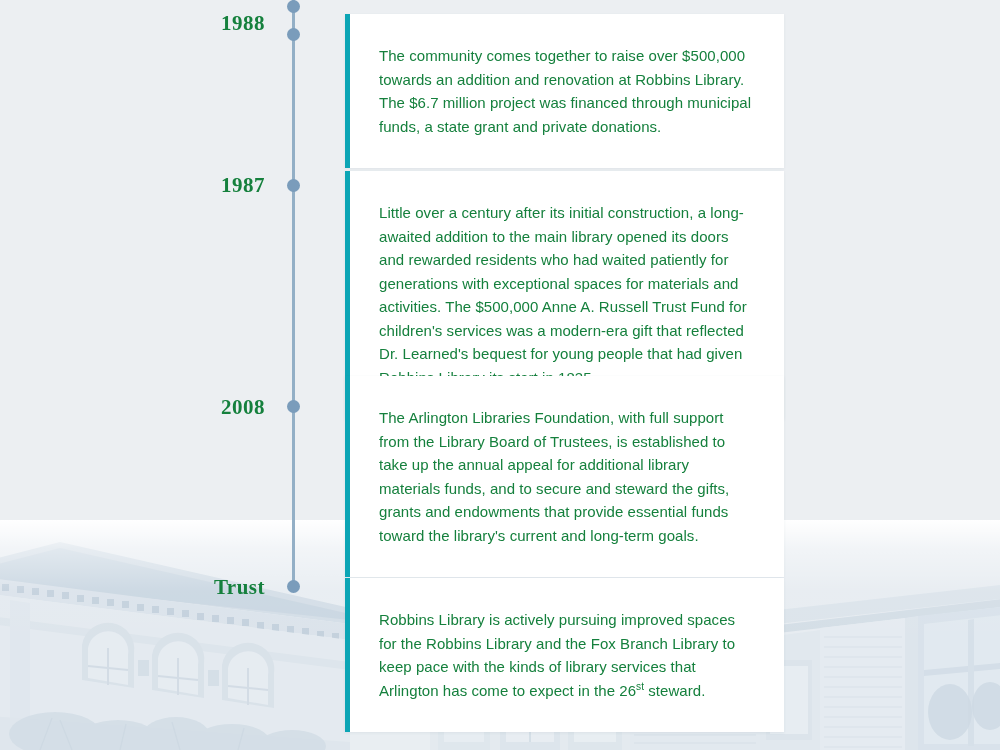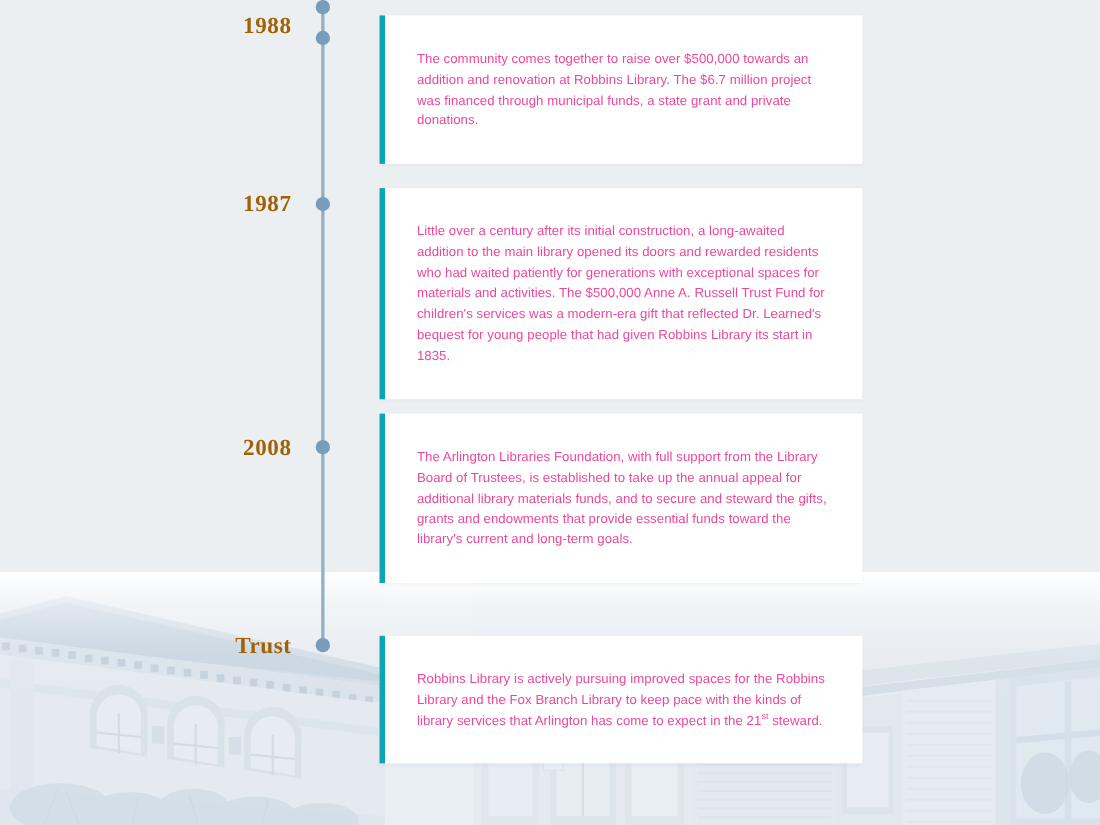--- a/index.html
+++ b/index.html
@@ -56,40 +56,40 @@
   }
   .tl-year {
     position: absolute;
     left: 60px;
     width: 205px;
     text-align: right;
     font-family: "Liberation Serif", "DejaVu Serif", serif;
     font-size: 21px;
     font-weight: 700;
     letter-spacing: 0.5px;
-    color: #a16207;
+    color: #15803d;
     font-variant-numeric: oldstyle-nums;
     font-feature-settings: "onum" 1;
     white-space: nowrap;
   }
   .tl-card {
     position: absolute;
     left: 345px;
     width: 439px;
     background: #ffffff;
     border-left: 5px solid #0ca5b5;
     box-sizing: border-box;
     box-shadow: 0 1px 3px rgba(60, 80, 100, 0.07);
   }
   .tl-card-text {
     margin: 0;
     padding: 30px 30px 30px 29px;
-    font-size: 12px;
+    font-size: 15px;
     line-height: 1.57;
-    color: #ec4899;
+    color: #15803d;
     letter-spacing: 0.05px;
   }
   .tl-card-text sup {
     font-size: 0.68em;
     vertical-align: super;
     line-height: 0;
     text-align: right;
   }
 </style>
 </head>
@@ -308,15 +308,15 @@
 <div class="tl-row">
   <div class="tl-year" style="top:395px">2008</div>
   <div class="tl-card" style="top:376px">
     <p class="tl-card-text">The Arlington Libraries Foundation, with full support from the Library Board of Trustees, is established to take up the annual appeal for additional library materials funds, and to secure and steward the gifts, grants and endowments that provide essential funds toward the library's current and long-term goals.</p>
   </div>
 </div>
 
 <div class="tl-row">
   <div class="tl-year" style="top:575px">Trust</div>
   <div class="tl-card" style="top:578px">
-    <p class="tl-card-text"><span>Robbins Library is actively pursuing improved spaces for the Robbins Library and the Fox Branch Library to keep pace with the kinds of library services that Arlington has come to expect in the 21</span><sup>st</sup><span> steward.</span></p>
+    <p class="tl-card-text"><span>Robbins Library is actively pursuing improved spaces for the Robbins Library and the Fox Branch Library to keep pace with the kinds of library services that Arlington has come to expect in the 26</span><sup>st</sup><span> steward.</span></p>
   </div>
 </div>
 
 </body></html>

